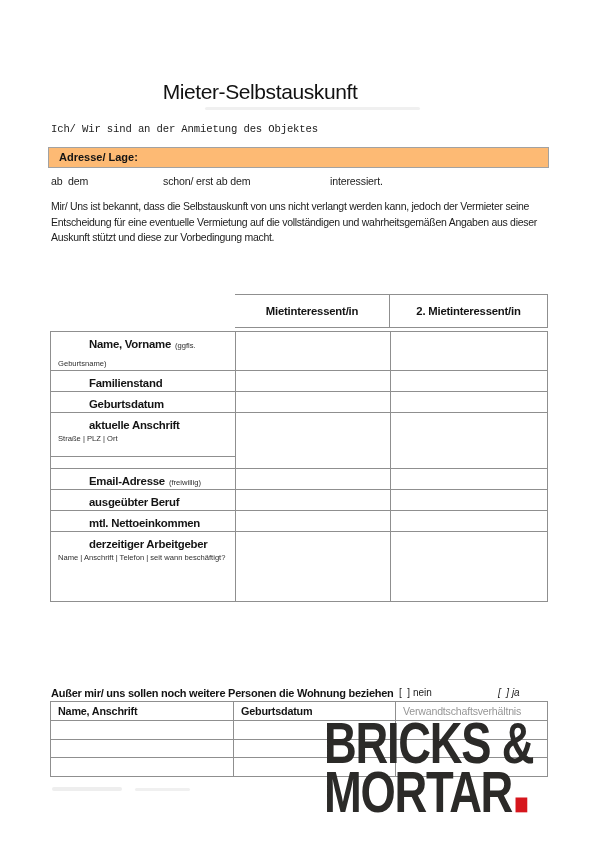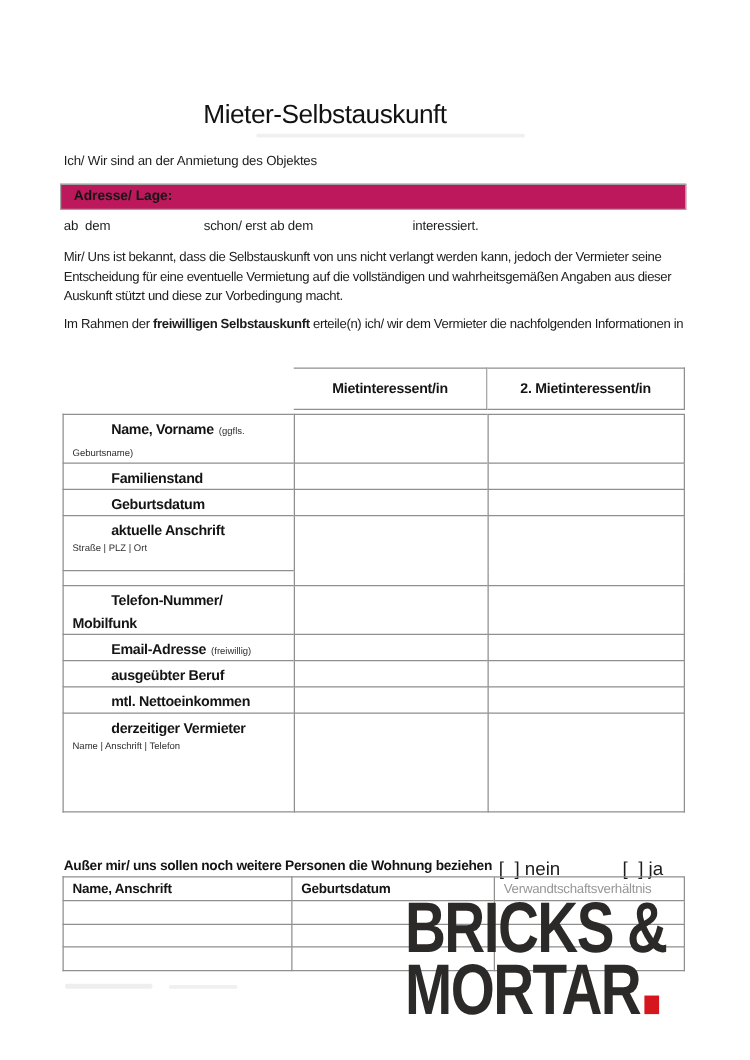--- a/index.html
+++ b/index.html
@@ -14,26 +14,26 @@
     width:600px;height:848px;position:relative;overflow:hidden;
     font-family:"Liberation Sans", sans-serif;color:var(--ink);
   }
   .abs{position:absolute;}
 
   
   .title{
     left:50px;top:80px;width:420px;text-align:center;
     font-size:21px;font-weight:400;letter-spacing:-0.4px;color:#121212;
   }
-  .intro{left:51px;top:123px;font-size:10.6px;letter-spacing:-0.15px;}
+  .intro{left:51px;top:123px;font-size:10.6px;letter-spacing:-0.15px;font-family:Liberation Mono, monospace;}
 
   
   .address-box{
     left:48px;top:147px;width:501px;height:21px;
-    border:1px solid #a2a2a2;background:#be185d;
+    border:1px solid #a2a2a2;background:#fdba74;
   }
   .address-box .lbl{
     padding-left:10px;font-size:11px;font-weight:700;line-height:19px;color:#141414;
   }
 
   
   .interest span{position:absolute;top:175px;font-size:10.6px;white-space:pre;letter-spacing:-0.15px;}
   .i1{left:51px;} .i2{left:163px;} .i3{left:330px;}
 
   
@@ -74,22 +74,22 @@
   
   .r-name td{height:21px;} .r-fam td{height:18px;} .r-geb td{height:15px;}
   .r-ansch td{height:44px;} .r-sp td{height:12px;}
   .r-tel td{height:22px;} .r-mail td{height:19px;} .r-beruf td{height:18px;}
   .r-netto td{height:17px;margin-left:46px;} .r-arb td{height:70px;} .r-verm td{height:79px;}
   
   .r-ansch td.open{border-bottom:none;}
 
   
   .addl-heading{left:51px;top:687px;font-size:11px;font-weight:700;letter-spacing:-0.25px;color:#141414;}
-  .opt{position:absolute;top:687px;font-size:15px;white-space:pre;}
-  .opt-nein{left:399px;} .opt-ja{left:498px;}
+  .opt{position:absolute;top:687px;font-size:10px;white-space:pre;}
+  .opt-nein{left:399px;} .opt-ja{left:498px;font-style:italic;}
 
   .table2{left:50px;top:701px;}
   .table2 td{
     border-left:1px solid var(--line);border-bottom:1px solid var(--line);
     vertical-align:middle;
   }
   .table2 tr:first-child td{border-top:1px solid var(--line);}
   .table2 td:last-child{border-right:1px solid var(--line);}
   .table2 col.c1{width:183px;} .table2 col.c2{width:162px;} .table2 col.c3{width:153px;}
   .table2 .hrow td{height:20px;font-size:10.8px;font-weight:700;color:#141414;padding-left:7px;letter-spacing:-0.2px;}
@@ -132,21 +132,20 @@
   <span class="i3">interessiert.</span>
 </div>
 
 <div class="abs para">
   <div>Mir/ Uns ist bekannt, dass die Selbstauskunft von uns nicht verlangt werden kann, jedoch der Vermieter seine</div>
   <div>Entscheidung für eine eventuelle Vermietung auf die vollständigen und wahrheitsgemäßen Angaben aus dieser</div>
   <div>Auskunft stützt und diese zur Vorbedingung macht.</div>
 </div>
 
 <div class="abs para2">
-  <div class="line"><span>Im Rahmen der </span><b>freiwilligen Selbstauskunft</b><span> erteile(n) ich/ wir dem Vermieter die nachfolgenden Informationen in</span></div>
 </div>
 
 <div class="abs mt-header">
   <div class="spacer"></div>
   <div class="hcell hc1">Mietinteressent/in</div>
   <div class="hcell hc2">2. Mietinteressent/in</div>
 </div>
 
 <table class="abs main-table">
   <colgroup>
@@ -173,42 +172,37 @@
   <tr class="r-ansch">
     <td class="lblcell"><span class="rowlabel">aktuelle Anschrift</span><div class="note-block">Straße | PLZ | Ort</div></td>
     <td class="open"></td>
     <td class="open"></td>
   </tr>
   <tr class="r-sp">
     <td class="lblcell"></td>
     <td></td>
     <td></td>
   </tr>
-  <tr class="r-tel">
-    <td class="lblcell"><span class="rowlabel">Telefon-Nummer/ Mobilfunk</span></td>
-    <td></td>
-    <td></td>
-  </tr>
   <tr class="r-mail">
     <td class="lblcell"><span class="rowlabel">Email-Adresse</span><span class="note-inline">(freiwillig)</span></td>
     <td></td>
     <td></td>
   </tr>
   <tr class="r-beruf">
     <td class="lblcell"><span class="rowlabel">ausgeübter Beruf</span></td>
     <td></td>
     <td></td>
   </tr>
   <tr class="r-netto">
     <td class="lblcell"><span class="rowlabel">mtl. Nettoeinkommen</span></td>
     <td></td>
     <td></td>
   </tr>
-  <tr class="r-verm">
-    <td class="lblcell"><span class="rowlabel">derzeitiger Vermieter</span><div class="note-block">Name | Anschrift | Telefon</div></td>
+  <tr class="r-arb">
+    <td class="lblcell"><span class="rowlabel">derzeitiger Arbeitgeber</span><div class="note-block">Name | Anschrift | Telefon | seit wann beschäftigt?</div></td>
     <td></td>
     <td></td>
   </tr>
 </tbody>
   </table>
 
 <div class="abs addl-heading">Außer mir/ uns sollen noch weitere Personen die Wohnung beziehen</div>
 <span class="opt opt-nein">[  ] nein</span>
 <span class="opt opt-ja">[  ] ja</span>
 

